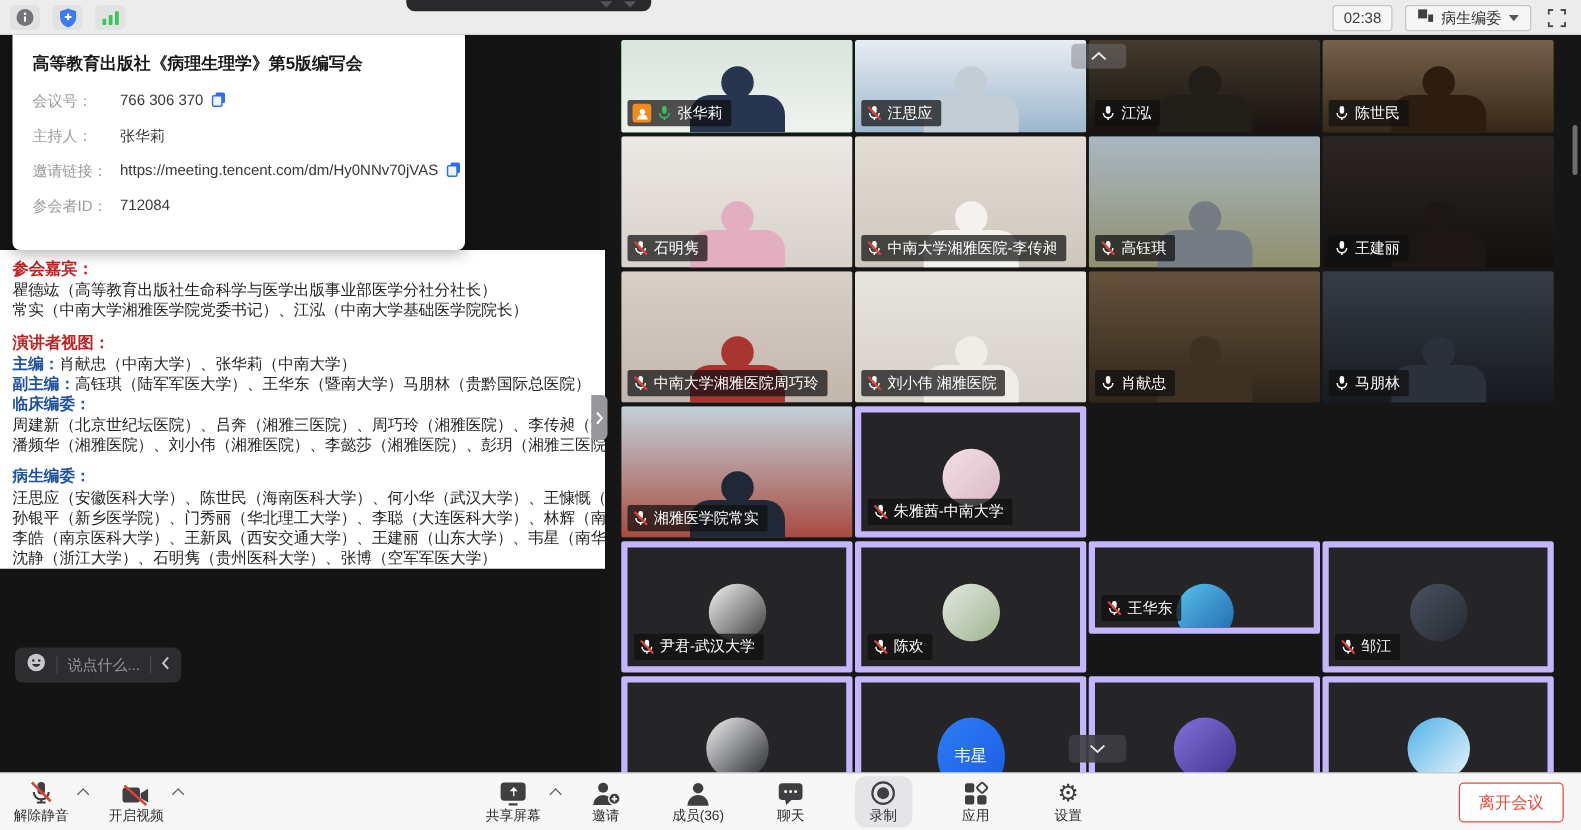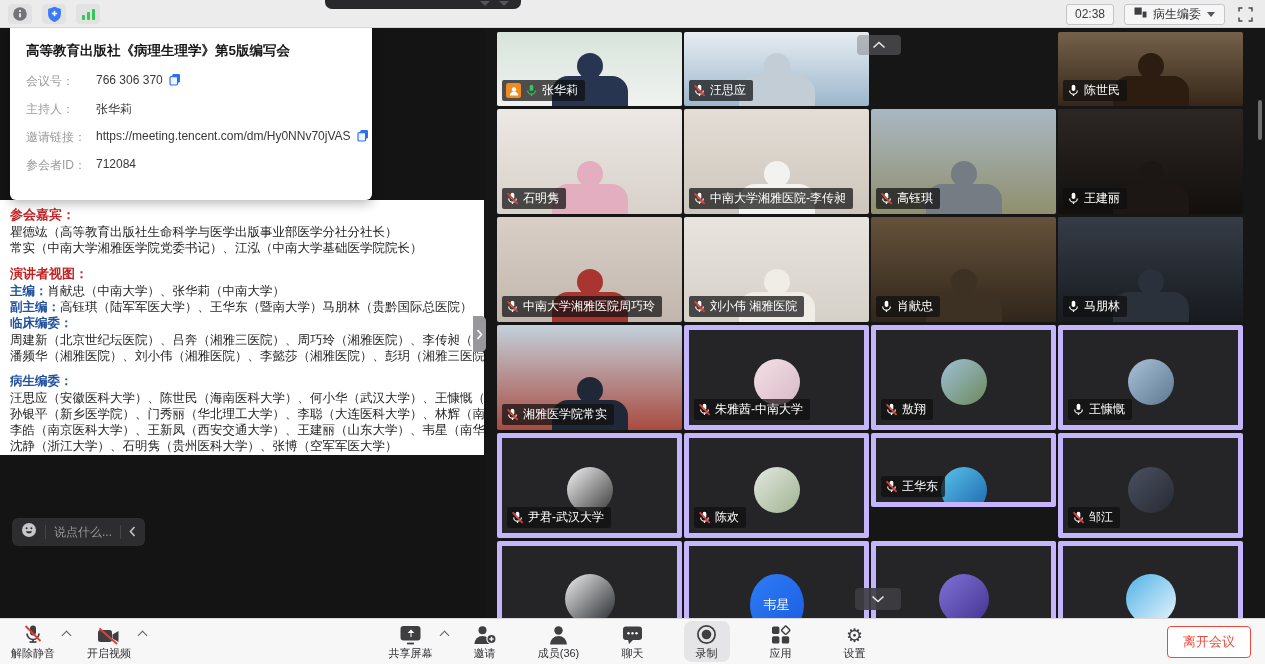--- a/index.html
+++ b/index.html
@@ -244,20 +244,35 @@
             <svg width="13" height="13" viewBox="0 0 13 13">
               <rect x="4.7" y="0.8" width="3.6" height="6.2" rx="1.8" fill="#fff"></rect>
               <path d="M2.7 6.4a3.8 3.8 0 0 0 7.6 0" stroke="#fff" stroke-width="1.2" fill="none"></path>
               <line x1="6.5" y1="10.2" x2="6.5" y2="12" stroke="#fff" stroke-width="1.2"></line>
               <line x1="1.6" y1="1.4" x2="11.6" y2="11.8" stroke="#e04038" stroke-width="1.7"></line>
             </svg>
           </span>
           <span class="participant-name">汪思应</span>
         </span>
       </div>
+      <div class="tile" style="left: 386px; top: 4px; width: 185px; height: 74px;">
+        <div class="tile-bg" style="background: linear-gradient(rgb(68, 58, 45), rgb(24, 19, 16));"></div>
+        <div class="p-head" style="background: rgb(33, 29, 24);"></div>
+        <div class="p-body" style="background: rgb(33, 29, 24);"></div>
+        <span class="name-tag">
+          <span class="mic-wrap">
+            <svg width="13" height="13" viewBox="0 0 13 13">
+              <rect x="4.7" y="0.8" width="3.6" height="6.2" rx="1.8" fill="#ffffff"></rect>
+              <path d="M2.7 6.4a3.8 3.8 0 0 0 7.6 0" stroke="#ffffff" stroke-width="1.2" fill="none"></path>
+              <line x1="6.5" y1="10.2" x2="6.5" y2="12" stroke="#ffffff" stroke-width="1.2"></line>
+            </svg>
+          </span>
+          <span class="participant-name">江泓</span>
+        </span>
+      </div>
       <div class="tile" style="left: 573px; top: 4px; width: 185px; height: 74px;">
         <div class="tile-bg" style="background: linear-gradient(rgb(117, 97, 75), rgb(54, 39, 24));"></div>
         <div class="p-head" style="background: rgb(44, 29, 16);"></div>
         <div class="p-body" style="background: rgb(44, 29, 16);"></div>
         <span class="name-tag">
           <span class="mic-wrap">
             <svg width="13" height="13" viewBox="0 0 13 13">
               <rect x="4.7" y="0.8" width="3.6" height="6.2" rx="1.8" fill="#ffffff"></rect>
               <path d="M2.7 6.4a3.8 3.8 0 0 0 7.6 0" stroke="#ffffff" stroke-width="1.2" fill="none"></path>
               <line x1="6.5" y1="10.2" x2="6.5" y2="12" stroke="#ffffff" stroke-width="1.2"></line>
@@ -412,47 +427,20 @@
         <span class="name-tag">
           <span class="mic-wrap">
             <svg width="13" height="13" viewBox="0 0 13 13">
               <rect x="4.7" y="0.8" width="3.6" height="6.2" rx="1.8" fill="#fff"></rect>
               <path d="M2.7 6.4a3.8 3.8 0 0 0 7.6 0" stroke="#fff" stroke-width="1.2" fill="none"></path>
               <line x1="6.5" y1="10.2" x2="6.5" y2="12" stroke="#fff" stroke-width="1.2"></line>
               <line x1="1.6" y1="1.4" x2="11.6" y2="11.8" stroke="#e04038" stroke-width="1.7"></line>
             </svg>
           </span>
           <span class="participant-name">朱雅茜-中南大学</span>
-        </span>
-      </div>
-      <div class="tile avatar-tile" style="left: 386px; top: 297px; width: 185px; height: 105px;">
-        <div class="avatar-circle" style="width: 46px; height: 46px; top: 29px; background: linear-gradient(135deg, rgb(159, 192, 216), rgb(107, 138, 90));"></div>
-        <span class="name-tag">
-          <span class="mic-wrap">
-            <svg width="13" height="13" viewBox="0 0 13 13">
-              <rect x="4.7" y="0.8" width="3.6" height="6.2" rx="1.8" fill="#fff"></rect>
-              <path d="M2.7 6.4a3.8 3.8 0 0 0 7.6 0" stroke="#fff" stroke-width="1.2" fill="none"></path>
-              <line x1="6.5" y1="10.2" x2="6.5" y2="12" stroke="#fff" stroke-width="1.2"></line>
-              <line x1="1.6" y1="1.4" x2="11.6" y2="11.8" stroke="#e04038" stroke-width="1.7"></line>
-            </svg>
-          </span>
-          <span class="participant-name">敖翔</span>
-        </span>
-      </div>
-      <div class="tile avatar-tile" style="left: 573px; top: 297px; width: 185px; height: 105px;">
-        <div class="avatar-circle" style="width: 46px; height: 46px; top: 29px; background: linear-gradient(135deg, rgb(169, 194, 216), rgb(93, 120, 145));"></div>
-        <span class="name-tag">
-          <span class="mic-wrap">
-            <svg width="13" height="13" viewBox="0 0 13 13">
-              <rect x="4.7" y="0.8" width="3.6" height="6.2" rx="1.8" fill="#ffffff"></rect>
-              <path d="M2.7 6.4a3.8 3.8 0 0 0 7.6 0" stroke="#ffffff" stroke-width="1.2" fill="none"></path>
-              <line x1="6.5" y1="10.2" x2="6.5" y2="12" stroke="#ffffff" stroke-width="1.2"></line>
-            </svg>
-          </span>
-          <span class="participant-name">王慷慨</span>
         </span>
       </div>
       <div class="tile avatar-tile" style="left: 12px; top: 405px; width: 185px; height: 105px;">
         <div class="avatar-circle" style="width: 46px; height: 46px; top: 29px; background: linear-gradient(135deg, rgb(244, 244, 244), rgb(58, 58, 58));"></div>
         <span class="name-tag">
           <span class="mic-wrap">
             <svg width="13" height="13" viewBox="0 0 13 13">
               <rect x="4.7" y="0.8" width="3.6" height="6.2" rx="1.8" fill="#fff"></rect>
               <path d="M2.7 6.4a3.8 3.8 0 0 0 7.6 0" stroke="#fff" stroke-width="1.2" fill="none"></path>
               <line x1="6.5" y1="10.2" x2="6.5" y2="12" stroke="#fff" stroke-width="1.2"></line>

